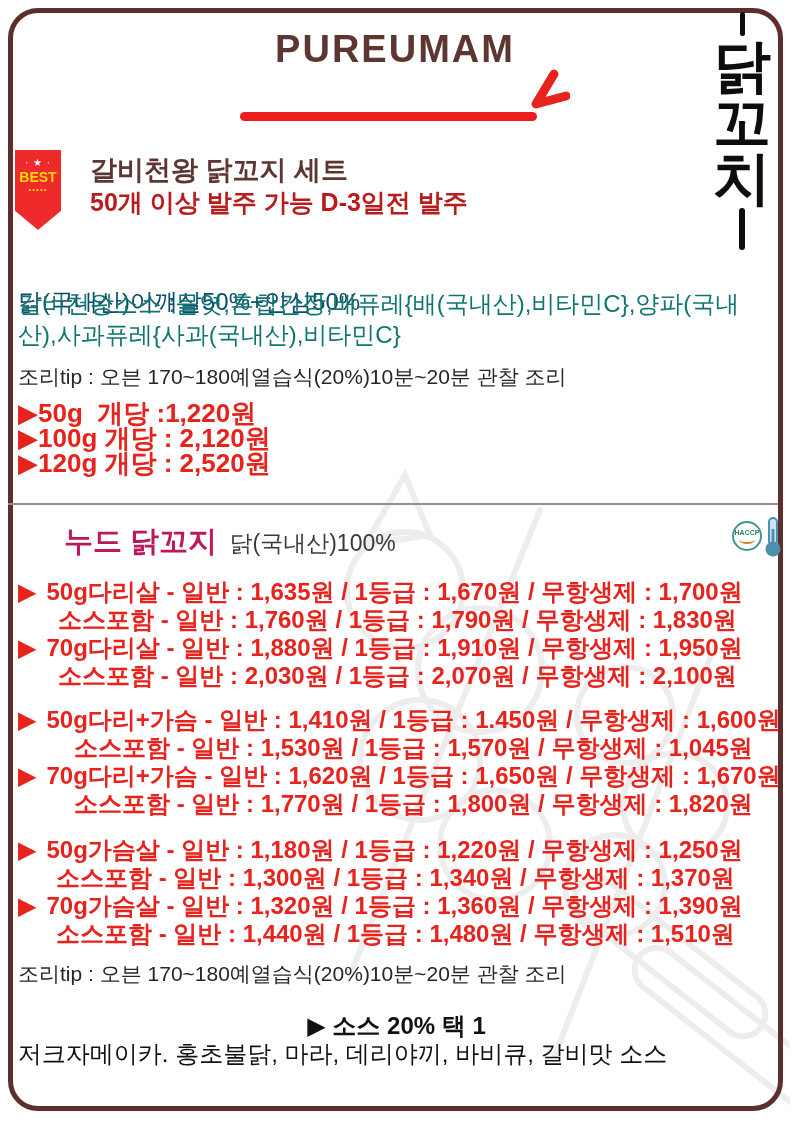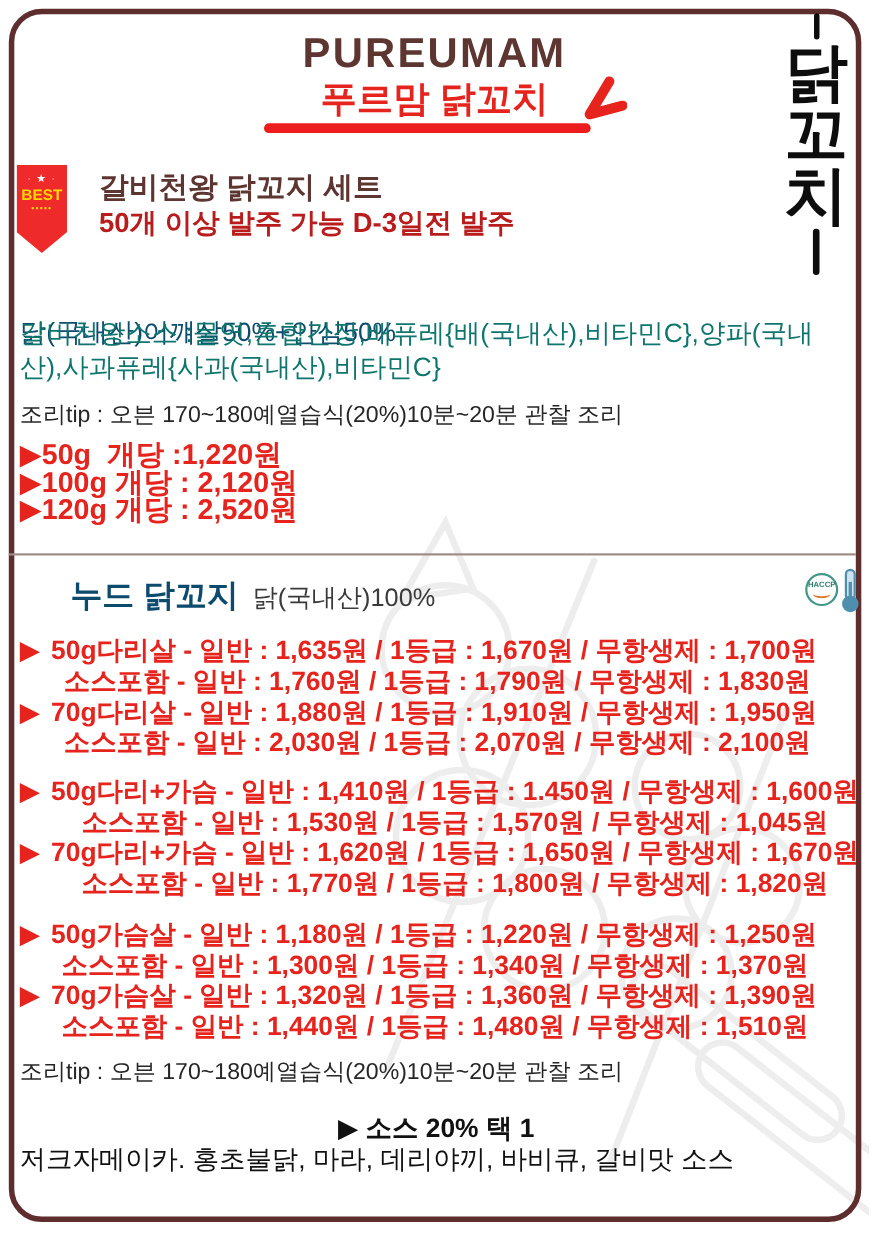--- a/index.html
+++ b/index.html
@@ -36,21 +36,21 @@
   .set-title{position:absolute;left:90px;top:152px;font-size:27px;font-weight:bold;color:#5d3631;}
   .set-subtitle{position:absolute;left:90px;top:186px;font-size:25px;font-weight:bold;color:#b91c1c;}
   .set-meat{position:absolute;left:18px;top:238px;font-size:24px;color:#0c4a6e;margin-top:48px;}
   .set-sauce{position:absolute;left:18px;top:288px;width:752px;font-size:24px;line-height:31px;color:#0f766e;}
   .set-tip{position:absolute;left:18px;top:363px;font-size:21px;color:#262626;}
   .set-prices{position:absolute;left:18px;top:401px;font-size:26px;font-weight:bold;color:#e6231d;}
   .set-price-line{white-space:pre;line-height:25px;height:25px;}
   .divider{position:absolute;left:8px;top:503px;width:770px;height:2px;background:#9d8d88;}
   
   .nude-header{position:absolute;left:64px;top:522px;}
-  .nude-title{display:inline;font-size:29px;font-weight:bold;color:#0c4a6e;}
+  .nude-title{display:inline;font-size:29px;font-weight:bold;color:#be185d;}
   .nude-subtitle{display:inline;font-size:23px;color:#3a3a3a;margin-left:8px;font-weight:normal;}
   .haccp-icon{position:absolute;left:732px;top:521px;width:30px;height:30px;border-radius:50%;
     border:2px solid #44968a;background:#fff;box-sizing:border-box;display:flex;flex-direction:column;
     align-items:center;justify-content:center;}
   .haccp-text{font-size:7px;font-weight:bold;color:#2e7d6e;line-height:7px;}
   .haccp-arc{width:16px;height:6px;border-bottom:2px solid #e07a30;border-radius:50%;}
   .thermo-icon{position:absolute;left:763px;top:516px;}
   .price-group{position:absolute;left:18px;font-size:24px;font-weight:bold;color:#e6231d;}
   .g0{top:578px;} .g1{top:706px;} .g2{top:836px;}
   .price-line{line-height:28px;height:28px;white-space:pre;}
@@ -81,21 +81,20 @@
       <circle cx="360" cy="470" r="50"></circle>
       <path d="M460 230 L300 640"></path>
       <rect x="300" y="520" width="230" height="44" rx="22" transform="rotate(38 415 542)"></rect>
       <rect x="360" y="590" width="230" height="44" rx="22" transform="rotate(38 475 612)"></rect>
     </g>
   </svg>
 
   <div class="border-frame"></div>
 
   <div class="brand-en">PUREUMAM</div>
-  <div class="brand-ko">푸르맘 닭꼬치</div>
   <div class="red-underline"></div>
   <svg class="check-mark" width="44" height="42" viewBox="0 0 44 42">
     <polyline points="28,6 10,36 40,28" fill="none" stroke="#e6231d" stroke-width="9" stroke-linecap="round" stroke-linejoin="round"></polyline>
   </svg>
 
   <div class="calligraphy">
     <div class="skewer-top"></div>
     <div class="calli-char">닭</div>
     <div class="calli-char">꼬</div>
     <div class="calli-char">치</div>

